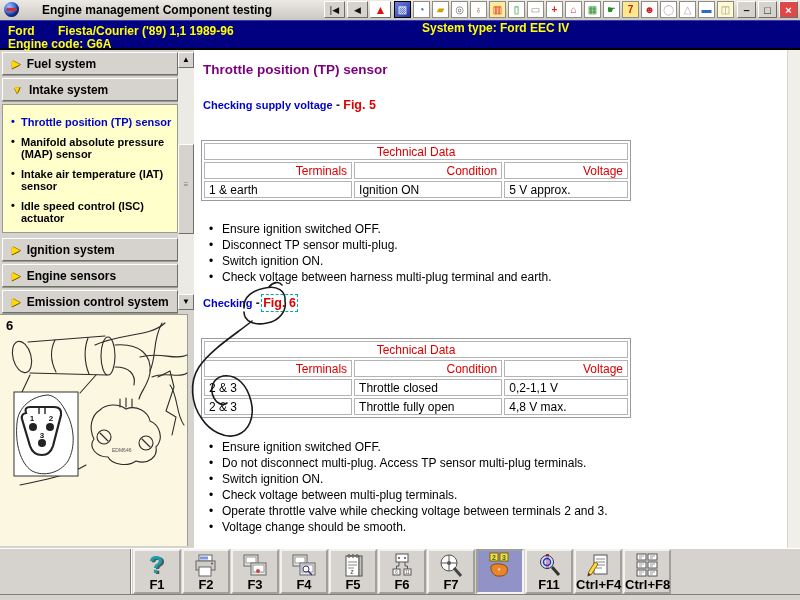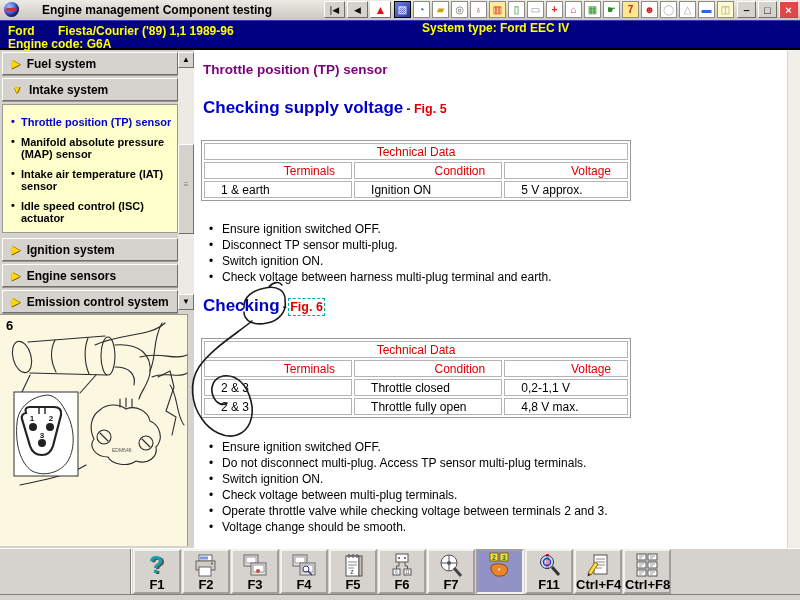--- a/index.html
+++ b/index.html
@@ -65,28 +65,28 @@
   
   .figure-panel{position:absolute;left:0;top:314px;width:188px;height:232px;background:#fbf7e0;
     border-top:1px solid #9a9a94;border-right:1px solid #9a9a94;box-sizing:border-box;}
   .fig-num{position:absolute;left:6px;top:3px;font-weight:bold;font-size:13px;z-index:2;}
 
   
   .content{position:absolute;left:194px;top:50px;width:593px;height:498px;background:#fff;}
   .page-title{position:absolute;left:9px;top:12px;color:#7b007b;font-weight:bold;font-size:13.5px;}
   .sub1{position:absolute;left:9px;top:48px;}
   .sub2{position:absolute;left:9px;top:246px;}
-  .sub-heading{color:#0000cc;font-weight:bold;font-size:17px;}
+  .sub-heading{color:#0000cc;font-weight:bold;font-size:11px;}
   .sub-sep{color:#222;font-weight:bold;white-space:pre;}
   .fig-link{color:#dd0000;font-weight:bold;font-size:12.5px;cursor:pointer;}
   .fig-link.ants{outline:1px dashed #00a8a8;outline-offset:1px;}
 
   table.tech{border-collapse:separate;border-spacing:2px;background:#fff;border:1px solid #9a9a9a;
     width:430px;position:absolute;left:7px;font-size:12px;}
-  table.tech td,table.tech th{border:1px solid #b4b4b4;height:15px;padding:0 16px;font-weight:normal;}
+  table.tech td,table.tech th{border:1px solid #b4b4b4;height:15px;padding:0 4px;font-weight:normal;}
   .t1{top:90px;} .t2{top:288px;}
   .tcaption{color:#dd0000;font-weight:bold;text-align:center;}
   th.tcol{color:#dd0000;font-weight:bold;text-align:right;}
   td.tval{color:#000;text-align:left;}
   col.c1{width:146px;}col.c2{width:146px;}col.c3{width:122px;}
 
   ul.blist{list-style:none;margin:0;padding:0;position:absolute;left:12px;}
   ul.blist li{position:relative;padding-left:16px;line-height:13px;margin:3px 0;color:#000;}
   ul.blist li:before{content:"•";position:absolute;left:3px;top:0;}
   .ul1{top:170px;} .ul2{top:388px;}

